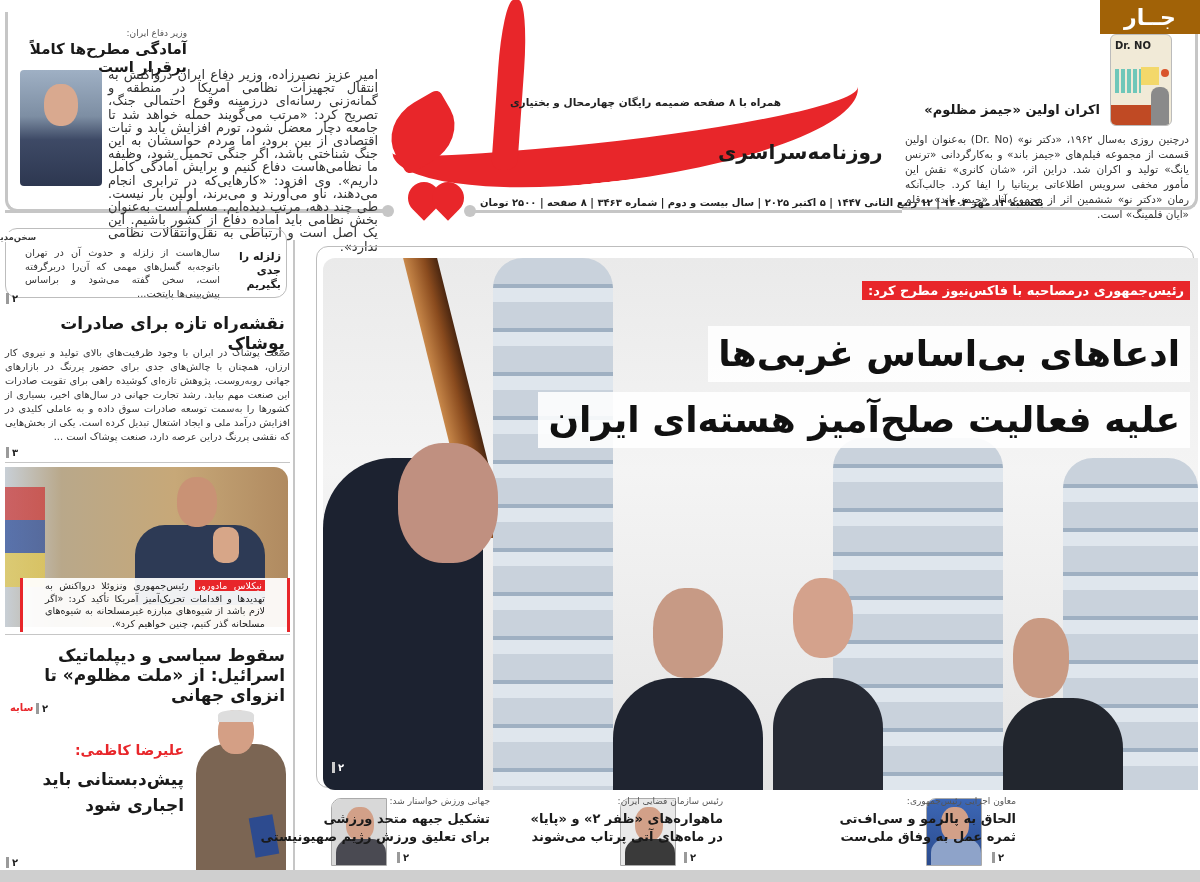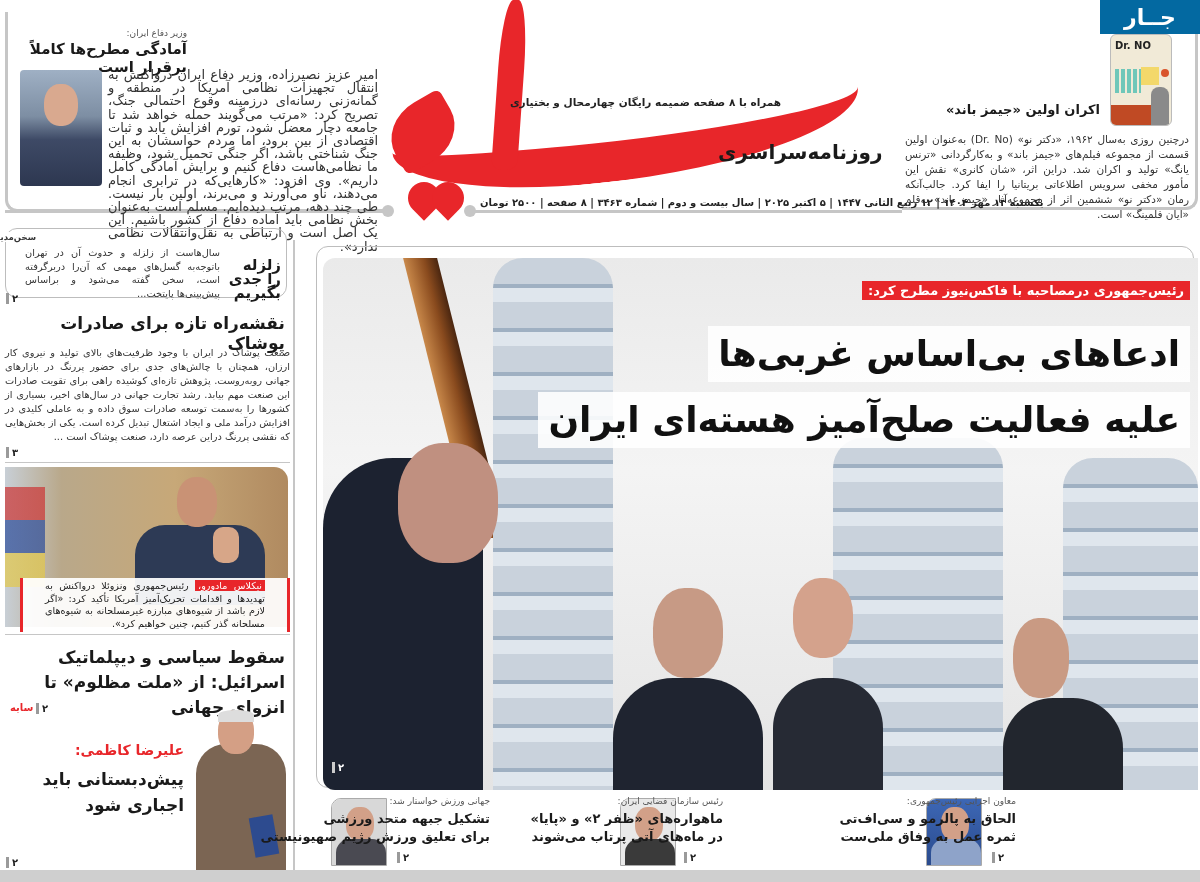--- a/index.html
+++ b/index.html
@@ -7,21 +7,21 @@
   body { font-family: "DejaVu Sans", sans-serif; color: #1a1a1a; position: relative; }
   .rtl { direction: rtl; text-align: right; }
   .abs { position: absolute; }
 
   
   .frame-line { position: absolute; background: #c6c6c6; }
   .dot { position: absolute; width: 12px; height: 12px; border-radius: 50%; background: #c6c6c6; }
 
   
   #tr-box { left: 902px; top: 10px; width: 296px; height: 200px; border-right: 3px solid #c6c6c6; border-bottom: 3px solid #c6c6c6; border-bottom-right-radius: 12px; }
-  #jaar { left: 1100px; top: 0; width: 100px; height: 34px; background: #0369a1; color: #fff; font-weight: bold; font-size: 22px; display:flex; align-items:center; justify-content:center; letter-spacing: 2px; }
+  #jaar { left: 1100px; top: 0; width: 100px; height: 34px; background: #a16207; color: #fff; font-weight: bold; font-size: 22px; display:flex; align-items:center; justify-content:center; letter-spacing: 2px; }
   #poster { left: 1110px; top: 34px; width: 62px; height: 92px; background: #f1ead7; border: 1px solid #bbb; border-radius: 6px; overflow: hidden; }
   #poster .t { position:absolute; left:4px; top:6px; font-size: 10px; font-weight: bold; line-height: 10px; color:#222; font-family: "DejaVu Sans", sans-serif; }
   #poster .grid { position:absolute; left:4px; top:34px; width:26px; height:24px; background: repeating-linear-gradient(90deg, #6fc7b9 0 4px, #f1ead7 4px 6px); }
   #poster .yl { position:absolute; left:30px; top:32px; width:18px; height:18px; background:#f3d86a; }
   #poster .or { position:absolute; left:50px; top:34px; width:8px; height:8px; border-radius:50%; background:#d9542a; }
   #poster .red { position:absolute; left:0; top:70px; width:42px; height:22px; background:#c04a24; }
   #poster .man { position:absolute; left:40px; top:52px; width:18px; height:40px; background:#8a8a8a; border-radius: 8px 8px 0 0; }
   #tr-title { right: 100px; top: 102px; font-size: 13px; font-weight: bold; }
   #tr-body { left: 905px; top: 132px; width: 284px; font-size: 10.5px; line-height: 15px; color:#333; text-align: justify; }
 
@@ -39,40 +39,40 @@
   #tl-box { left: 5px; top: 12px; width: 382px; height: 200px; border-left: 3px solid #c6c6c6; border-bottom: 3px solid #c6c6c6; border-bottom-left-radius: 12px; }
   #tl-kicker { right: 1013px; top: 28px; font-size: 9px; color:#555; }
   #tl-title { right: 1013px; top: 40px; font-size: 15px; font-weight: bold; }
   #tl-photo { left: 20px; top: 70px; width: 82px; height: 116px; background: linear-gradient(180deg,#9fb0c4 0%, #7d8ea3 40%, #3e4a66 60%, #2d3750 100%); border-radius: 4px; overflow:hidden; }
   #tl-photo .face { position:absolute; left:24px; top:14px; width:34px; height:42px; border-radius: 45%; background:#d9a98f; }
   #tl-body { left: 108px; top: 68px; width: 270px; font-size: 13px; line-height: 13.2px; color:#333; text-align: justify; }
 
   
   #editorial-box { left: 5px; top: 228px; width: 282px; height: 70px; border: 1.5px solid #bdbdbd; border-radius: 12px; }
   #ed-kicker { right: 1160px; top: 232px; font-size: 8.5px; font-weight: bold; color:#333; background:#fff; padding: 0 4px; }
-  #ed-title { left: 225px; top: 250px; width: 56px; font-size: 15px; font-weight: bold; line-height: 14px; margin-top: 8px; }
+  #ed-title { left: 225px; top: 250px; width: 56px; font-size: 11px; font-weight: bold; line-height: 14px; }
   #ed-body { left: 25px; top: 246px; width: 195px; font-size: 9.8px; line-height: 13.5px; color:#333; text-align: justify; }
   .pageref { font-size: 10px; font-weight: bold; color:#222; display:flex; align-items:center; gap:3px; }
   .pageref::before { content: ""; width: 3px; height: 11px; background: #9a9a9a; display:inline-block; }
   #ed-page { left: 6px; top: 293px; }
   .leftbar { position:absolute; left: 293px; width: 2px; background:#c6c6c6; }
 
   #apparel-title { left: 5px; top: 313px; width: 280px; font-size: 17px; font-weight: bold; }
   #apparel-body { left: 5px; top: 346px; width: 285px; font-size: 9.8px; line-height: 14px; color:#333; text-align: justify; }
   #apparel-page { left: 6px; top: 447px; }
 
   #maduro-photo { left: 5px; top: 467px; width: 283px; height: 160px; background: linear-gradient(90deg, #c8cfd6 0%, #b9a88a 20%, #c7a878 60%, #b08a60 100%); border-radius: 0 14px 0 0; overflow:hidden; }
   #maduro-photo .flag { position:absolute; left:0; top:20px; width:40px; height:100px; background: linear-gradient(180deg,#c33 0%, #c33 33%, #2a4b9a 33%, #2a4b9a 66%, #e3c84a 66%); opacity:0.7; }
   #maduro-photo .suit { position:absolute; left:130px; top:58px; width:130px; height:80px; background:#2d3a55; border-radius: 30px 30px 0 0; }
   #maduro-photo .head { position:absolute; left:172px; top:10px; width:40px; height:50px; border-radius: 45%; background:#c99275; }
   #maduro-photo .hand { position:absolute; left:208px; top:60px; width:26px; height:36px; border-radius: 10px; background:#d7a688; }
   #maduro-cap { left: 20px; top: 578px; width: 270px; background: rgba(255,255,255,0.93); font-size: 9.6px; line-height: 12.5px; padding: 2px 22px; border-left: 3px solid #e8262a; border-right: 3px solid #e8262a; text-align: justify; }
   #maduro-cap .name { background:#e8262a; color:#fff; padding: 0 3px; }
 
-  #israel-title { left: 5px; top: 645px; width: 280px; font-size: 17px; font-weight: bold; line-height: 25px; }
+  #israel-title { left: 5px; top: 645px; width: 280px; font-size: 17px; font-weight: bold; line-height: 20px; }
   #israel-page { left: 36px; top: 703px; }
   #saye-mini { left: 10px; top: 702px; font-size: 10px; color: #e8262a; font-weight: bold; }
 
   #kazemi-photo { left: 188px; top: 710px; width: 106px; height: 172px; }
   #kazemi-photo .suit { position:absolute; left:8px; top:34px; width:90px; height:140px; background:#7b6553; border-radius: 30px 30px 0 0; }
   #kazemi-photo .head { position:absolute; left:30px; top:0px; width:36px; height:44px; background:#d49f85; border-radius:45%; }
   #kazemi-photo .hair { position:absolute; left:30px; top:0px; width:36px; height:12px; background:#ddd; border-radius:45% 45% 0 0; }
   #kazemi-photo .file { position:absolute; left:64px; top:106px; width:24px; height:40px; background:#2d4b8f; transform: rotate(-10deg); }
   #kazemi-kicker { left: 60px; top: 742px; width: 124px; font-size: 14px; font-weight: bold; color:#e8262a; text-align:right; }
   #kazemi-title { left: 30px; top: 766px; width: 154px; font-size: 17px; font-weight: bold; line-height: 26px; text-align:right; }
@@ -123,21 +123,21 @@
 <div id="tr-box" class="abs"></div>
 <div id="jaar" class="abs rtl">جــار</div>
 <div id="poster" class="abs">
   <div class="t">Dr. NO</div>
   <div class="grid"></div>
   <div class="yl"></div>
   <div class="or"></div>
   <div class="red"></div>
   <div class="man"></div>
 </div>
-<div id="tr-title" class="abs rtl">اکران اولین «جیمز باند»</div>
+<div id="tr-title" class="abs rtl">اکران اولین «جیمز مظلوم»</div>
 <div id="tr-body" class="abs rtl">درچنین روزی به‌سال ۱۹۶۲، «دکتر نو» (Dr. No) به‌عنوان اولین قسمت از مجموعه فیلم‌های «جیمز باند» و به‌کارگردانی «ترنس یانگ» تولید و اکران شد. دراین اثر، «شان کانری» نقش این مأمور مخفی سرویس اطلاعاتی بریتانیا را ایفا کرد. جالب‌آنکه رمان «دکتر نو» ششمین اثر از مجموعه‌آثار «جیمز باند» به‌قلم «ایان فلمینگ» است.</div>
 
 <div id="logo-stroke1" class="abs"></div>
 <div id="logo-stroke2" class="abs"></div>
 <div id="logo-stroke3" class="abs"></div>
 <div id="logo-dot1" class="abs"></div>
 <div id="logo-dot2" class="abs"></div>
 <div id="supplement" class="abs rtl">همراه با ۸ صفحه ضمیمه رایگان چهارمحال و بختیاری</div>
 <div id="paper-type" class="abs rtl">روزنامه‌سراسری</div>
 <div id="dateline" class="abs rtl">یکشنبه ۱۳ مهر ۱۴۰۴ | ۱۲ ربیع الثانی ۱۴۴۷ | ۵ اکتبر ۲۰۲۵ | سال بیست و دوم | شماره ۳۴۶۳ | ۸ صفحه | ۲۵۰۰ تومان</div>

